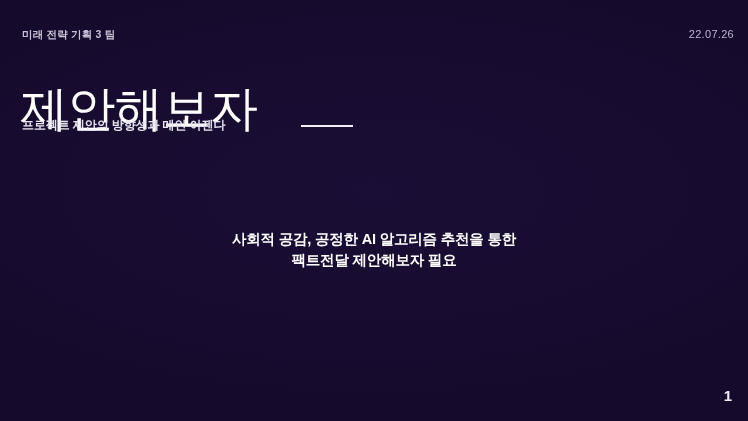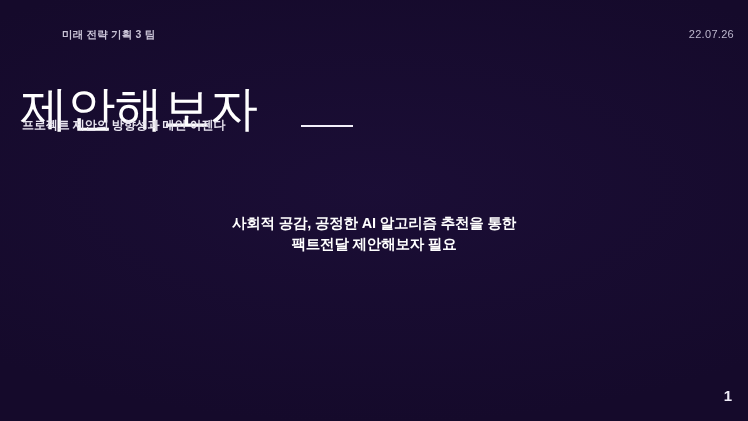--- a/index.html
+++ b/index.html
@@ -39,21 +39,20 @@
   
   .header-team {
     position: absolute;
     left: 22px;
     top: 28px;
     font-size: 10.5px;
     font-weight: 700;
     letter-spacing: 0.2px;
     color: #c9c3d6;
     white-space: nowrap;
-    margin-left: 40px;
   }
 
   .header-date {
     position: absolute;
     right: 14px;
     top: 28px;
     font-size: 11px;
     font-weight: 400;
     letter-spacing: 0.3px;
     color: #bdb7cd;
@@ -91,21 +90,21 @@
     width: 52px;
     height: 2px;
     background: #f2effa;
   }
 
   
   .statement {
     position: absolute;
     left: 0;
     right: 0;
-    top: 213px;
+    top: 229px;
     text-align: center;
   }
 
   .statement-line {
     font-size: 14.5px;
     font-weight: 700;
     line-height: 21px;
     letter-spacing: -0.2px;
     color: #ffffff;
     white-space: nowrap;

